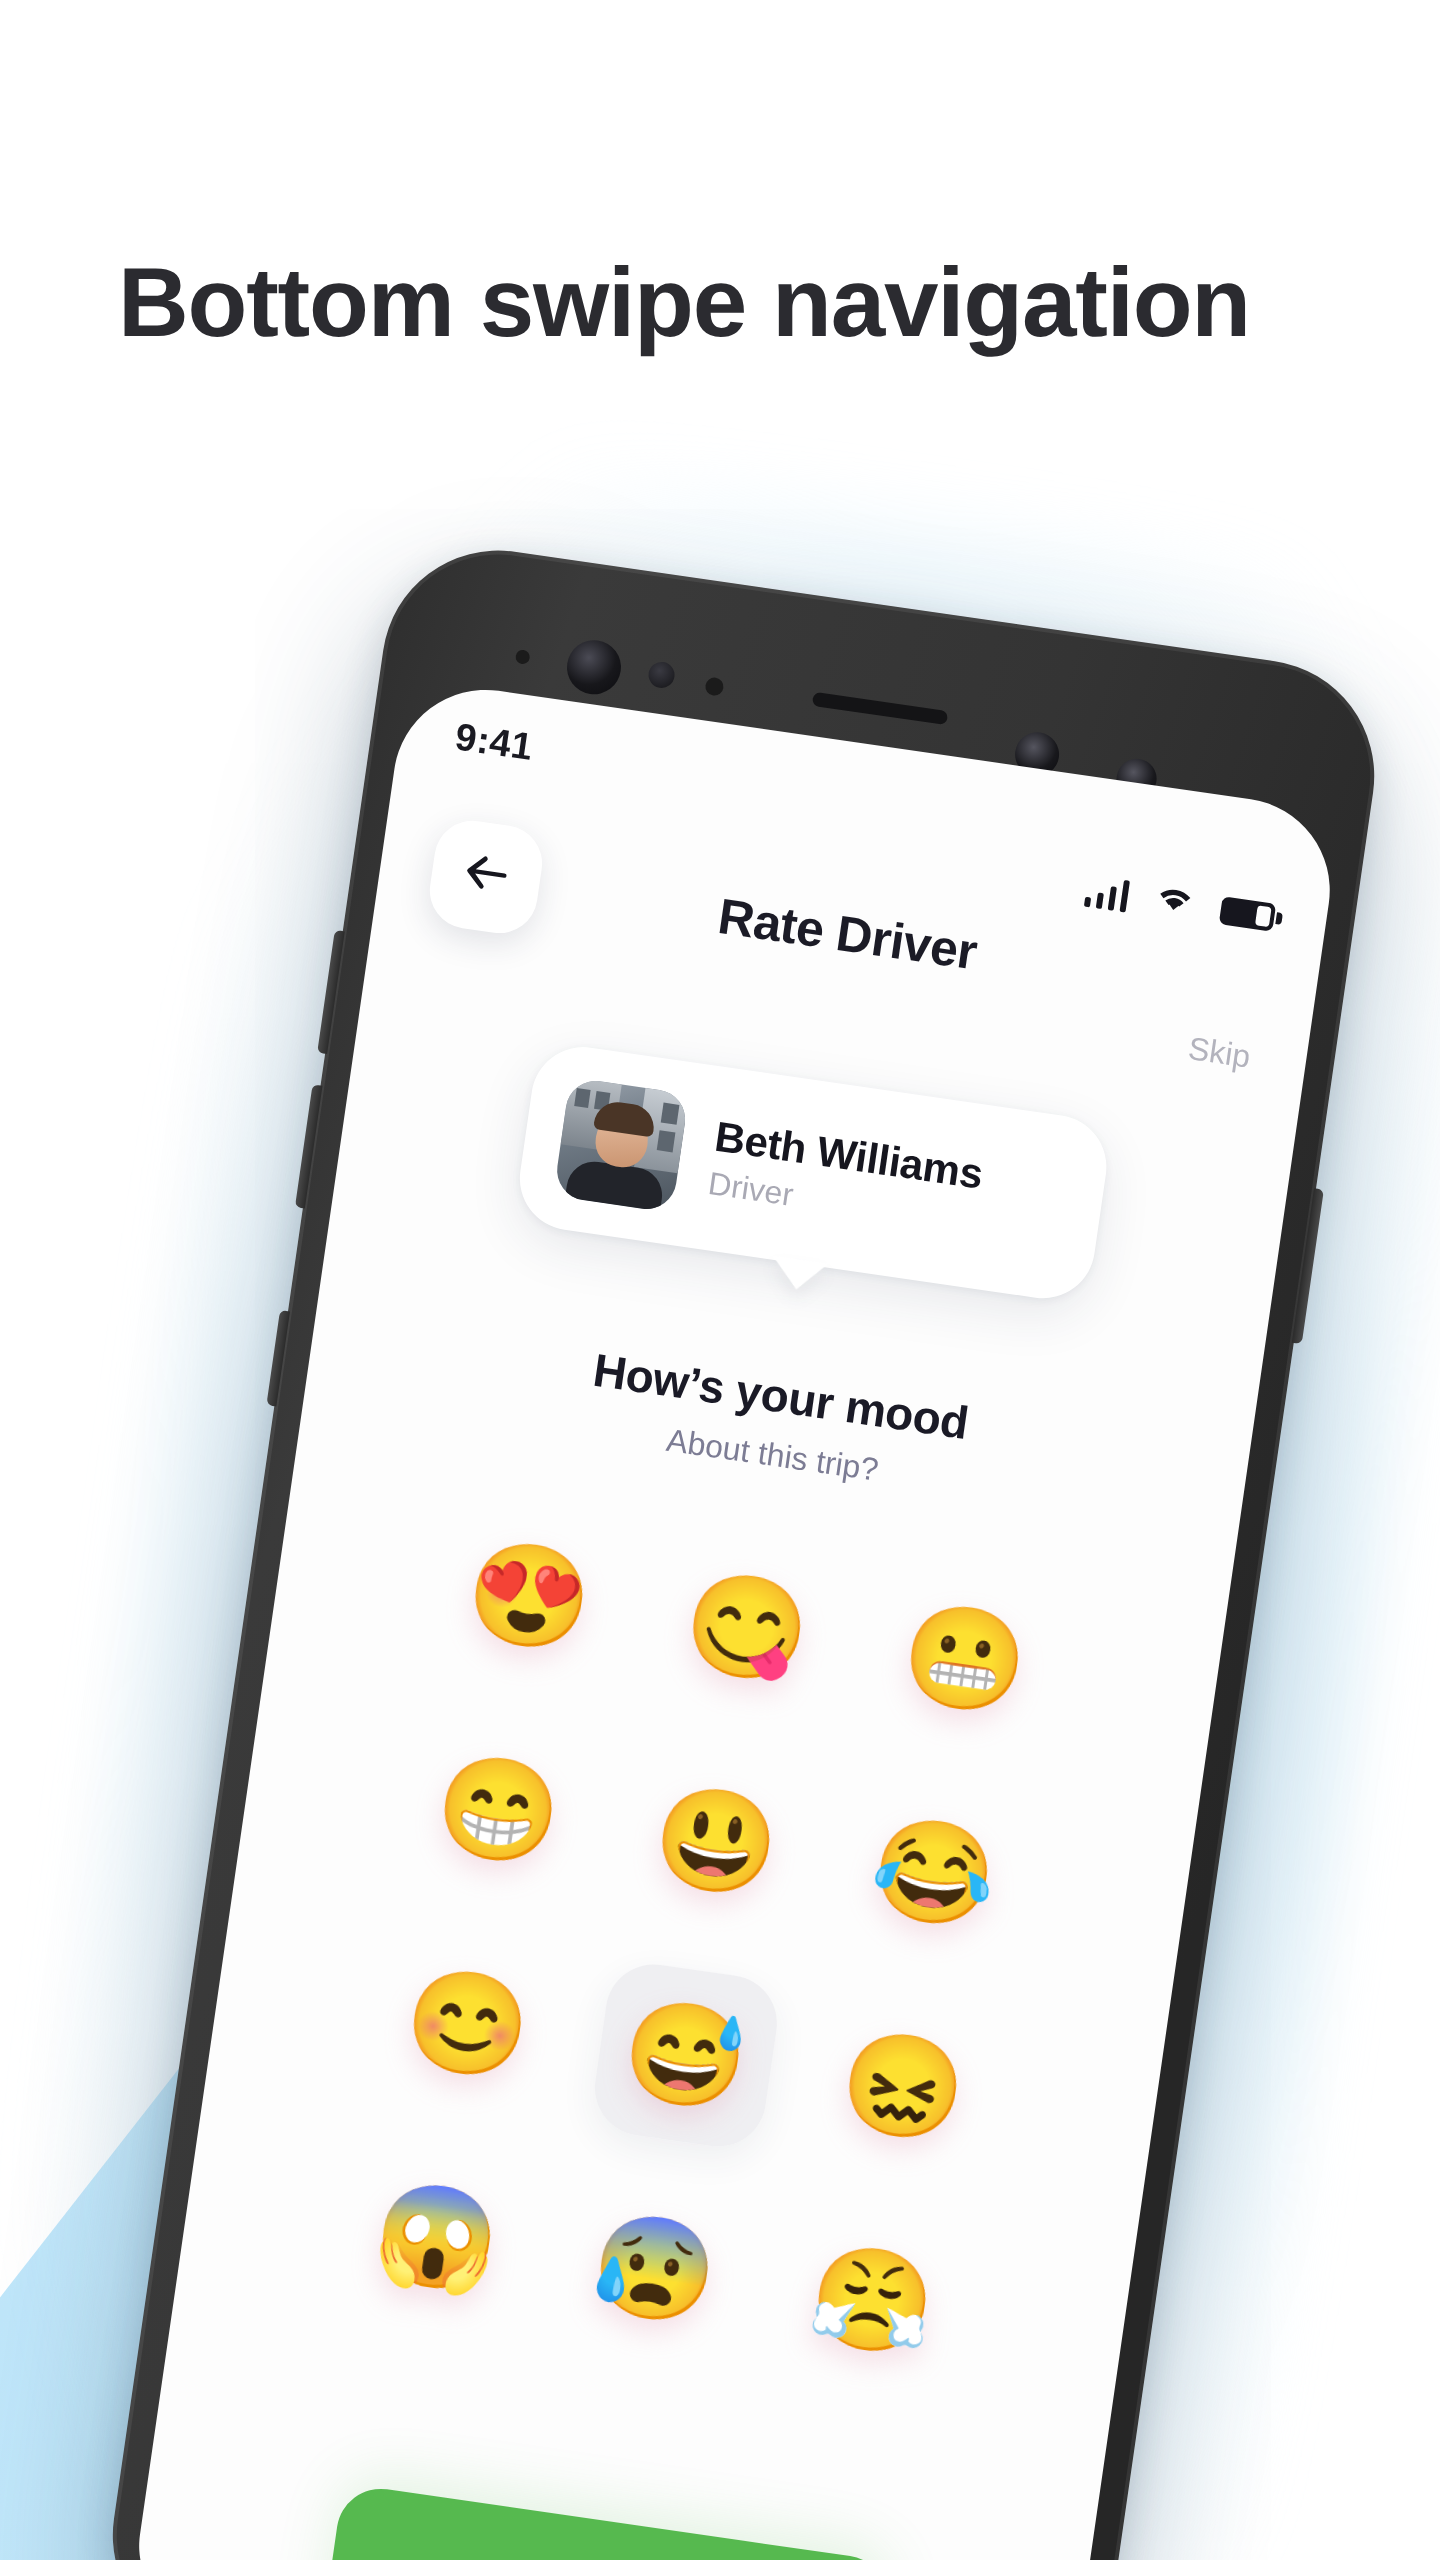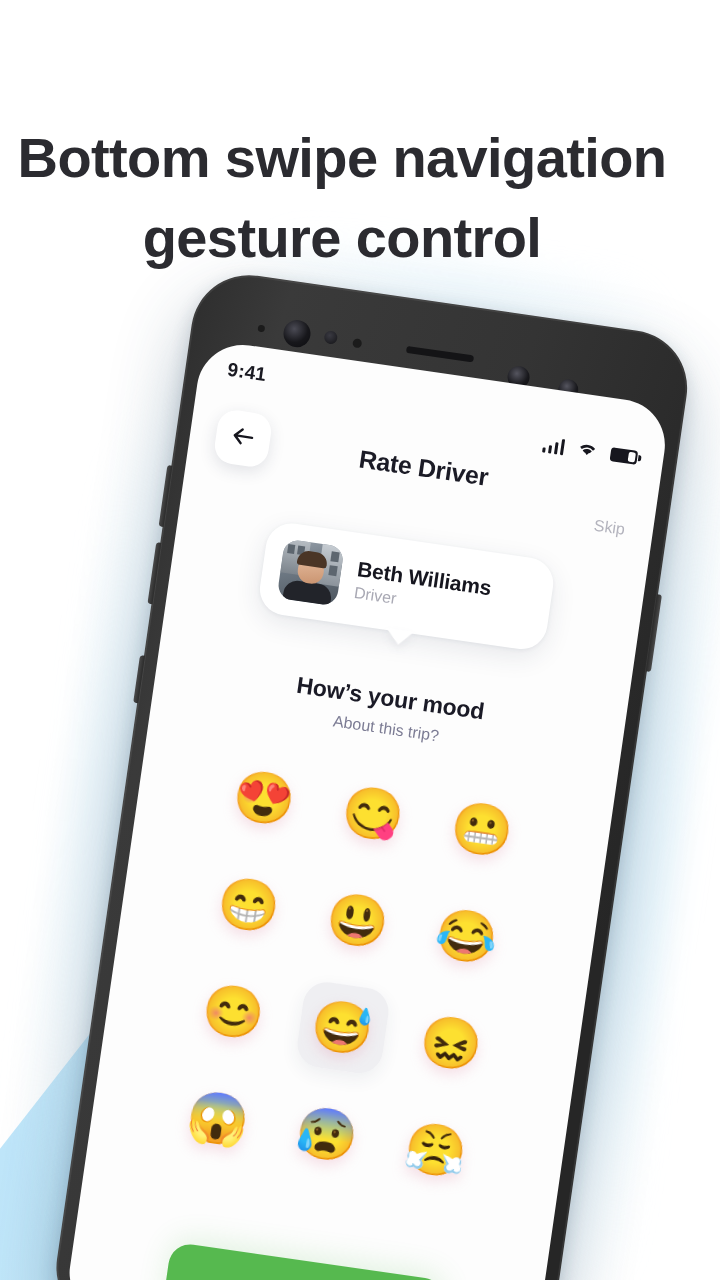--- a/index.html
+++ b/index.html
@@ -37,21 +37,21 @@
     filter:blur(14px);
     transform:rotate(8deg);
   }
 
   
   #headline {
     position:absolute; z-index:3;
     left:0; top:118px; width:684px;
     text-align:center;
     color:#2b2b30;
-    font-size:56px;
+    font-size:49px;
     line-height:1.42;
     font-weight:700;
     letter-spacing:-0.6px;
   }
 
   
   #phone-wrap {
     position:absolute; z-index:2;
     left:152px; top:300px;
     width:500px; height:1060px;
@@ -265,21 +265,20 @@
 <body>
 
 <div id="bg-layer">
   <div id="bg-blue-wedge"></div>
   <div id="bg-white-wedge"></div>
   <div id="bg-phone-glow"></div>
 </div>
 
 <div id="headline">
   <div>Bottom swipe navigation</div>
-  <div>gesture control</div>
 </div>
 
 <div id="phone-wrap">
   <div id="phone-body"></div>
 
   <div class="side-btn" id="btn-volume-up"></div>
   <div class="side-btn" id="btn-volume-down"></div>
   <div class="side-btn" id="btn-assistant"></div>
   <div id="btn-power"></div>
 

